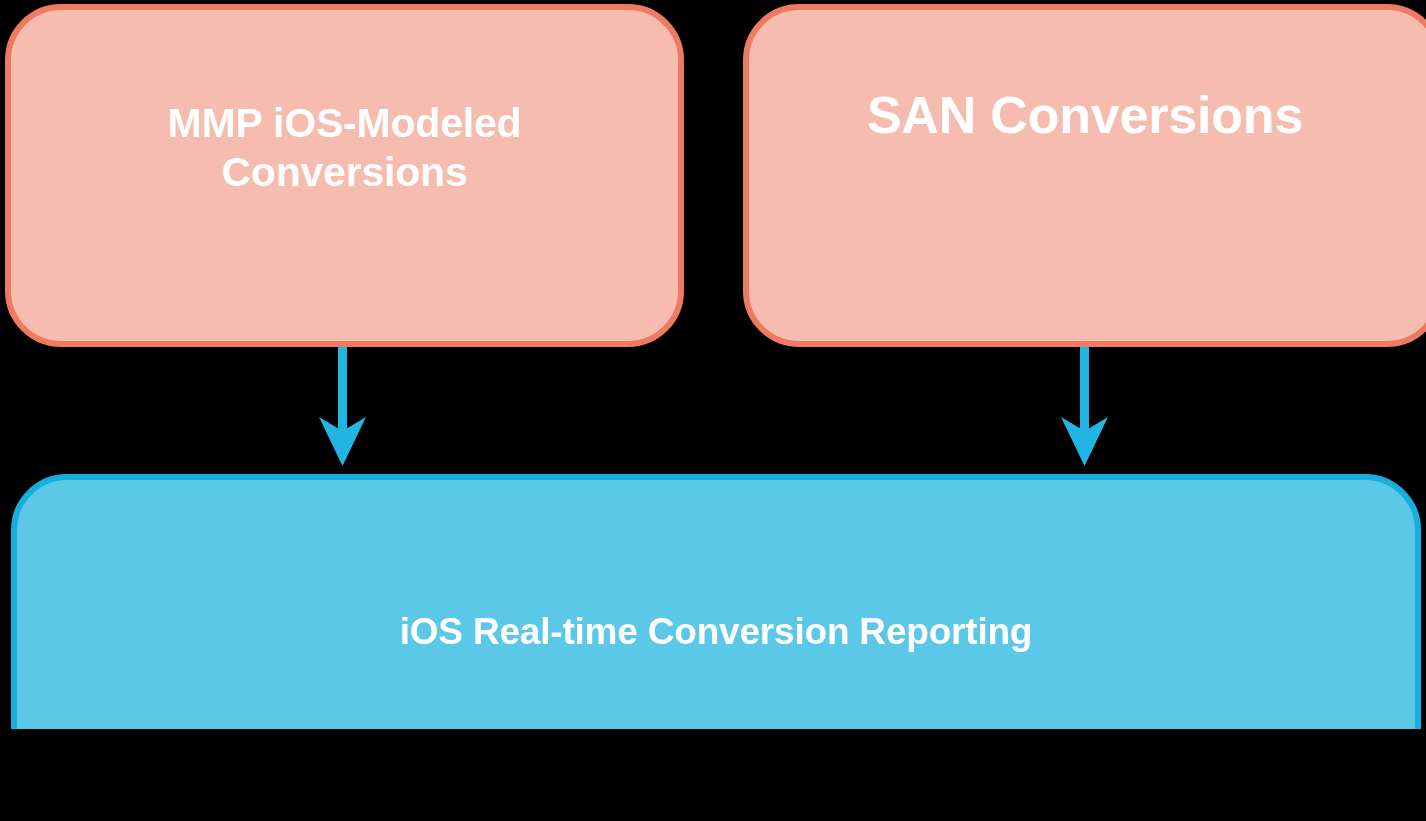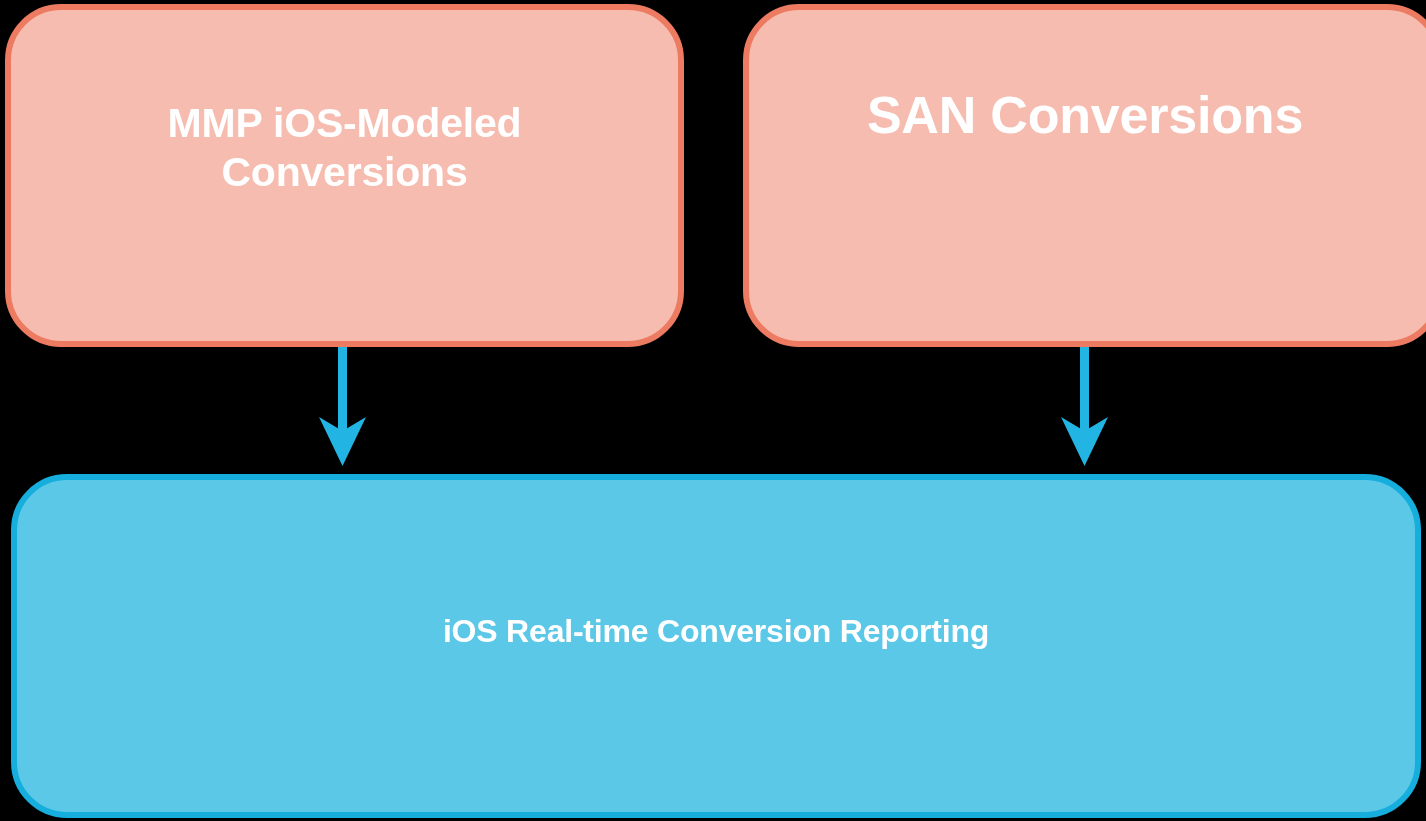--- a/index.html
+++ b/index.html
@@ -4,21 +4,21 @@
 <title>Conversion Reporting Flow Diagram</title>
 <style>
   html, body {
     margin: 0;
     padding: 0;
     background: #000000;
   }
   #canvas {
     position: relative;
     width: 1426px;
-    height: 821px;
+    height: 729px;
     background: #000000;
     overflow: hidden;
     font-family: "Liberation Sans", "DejaVu Sans", sans-serif;
   }
 
   .node {
     position: absolute;
     box-sizing: border-box;
     display: flex;
     align-items: center;
@@ -69,21 +69,21 @@
   #node-reporting {
     left: 11px;
     top: 474px;
     width: 1410px;
     height: 344px;
     background: #5BC8E8;
     border: 6px solid #16AEDD;
     border-radius: 56px;
   }
   #node-reporting .node-label {
-    font-size: 32px;
+    font-size: 37px;
     transform: translateY(-14px);
   }
 
   
   .edge {
     position: absolute;
     top: 0;
     left: 0;
     width: 1426px;
     height: 821px;

